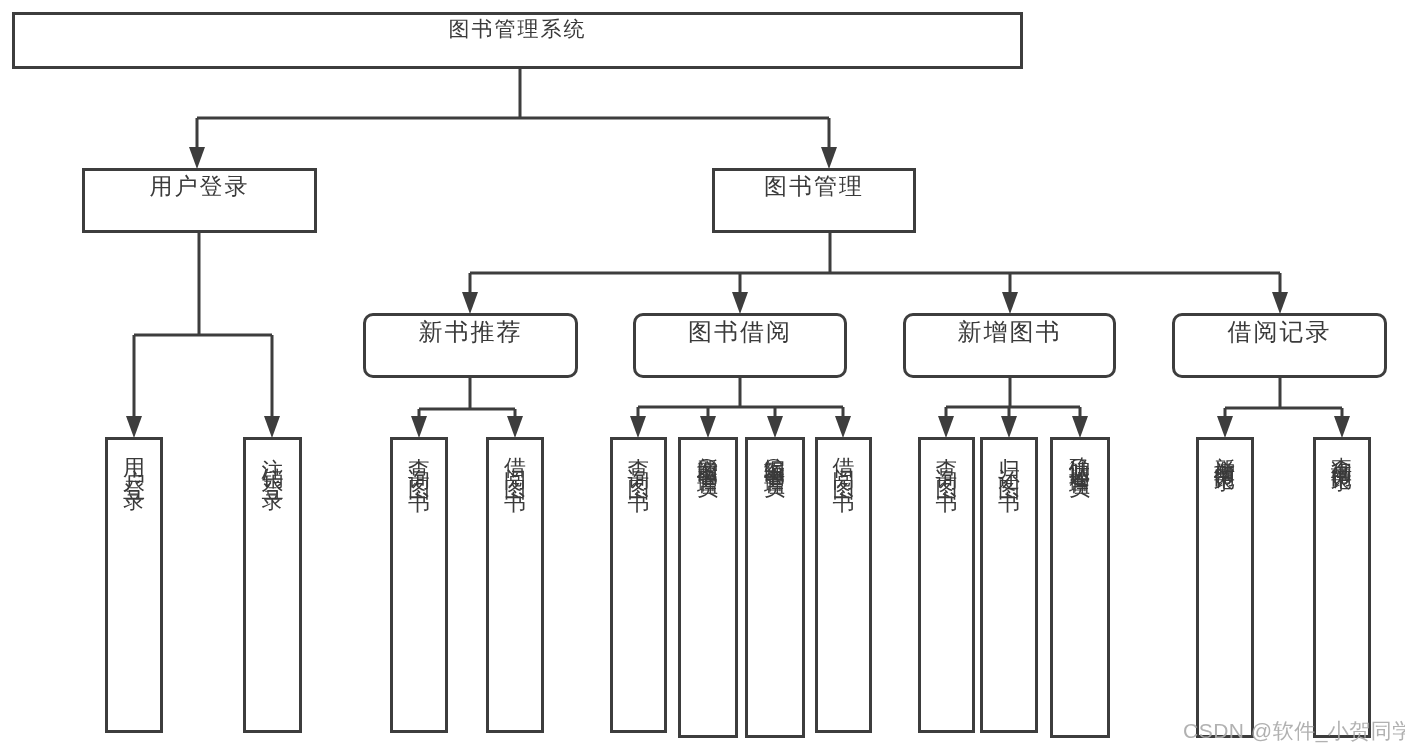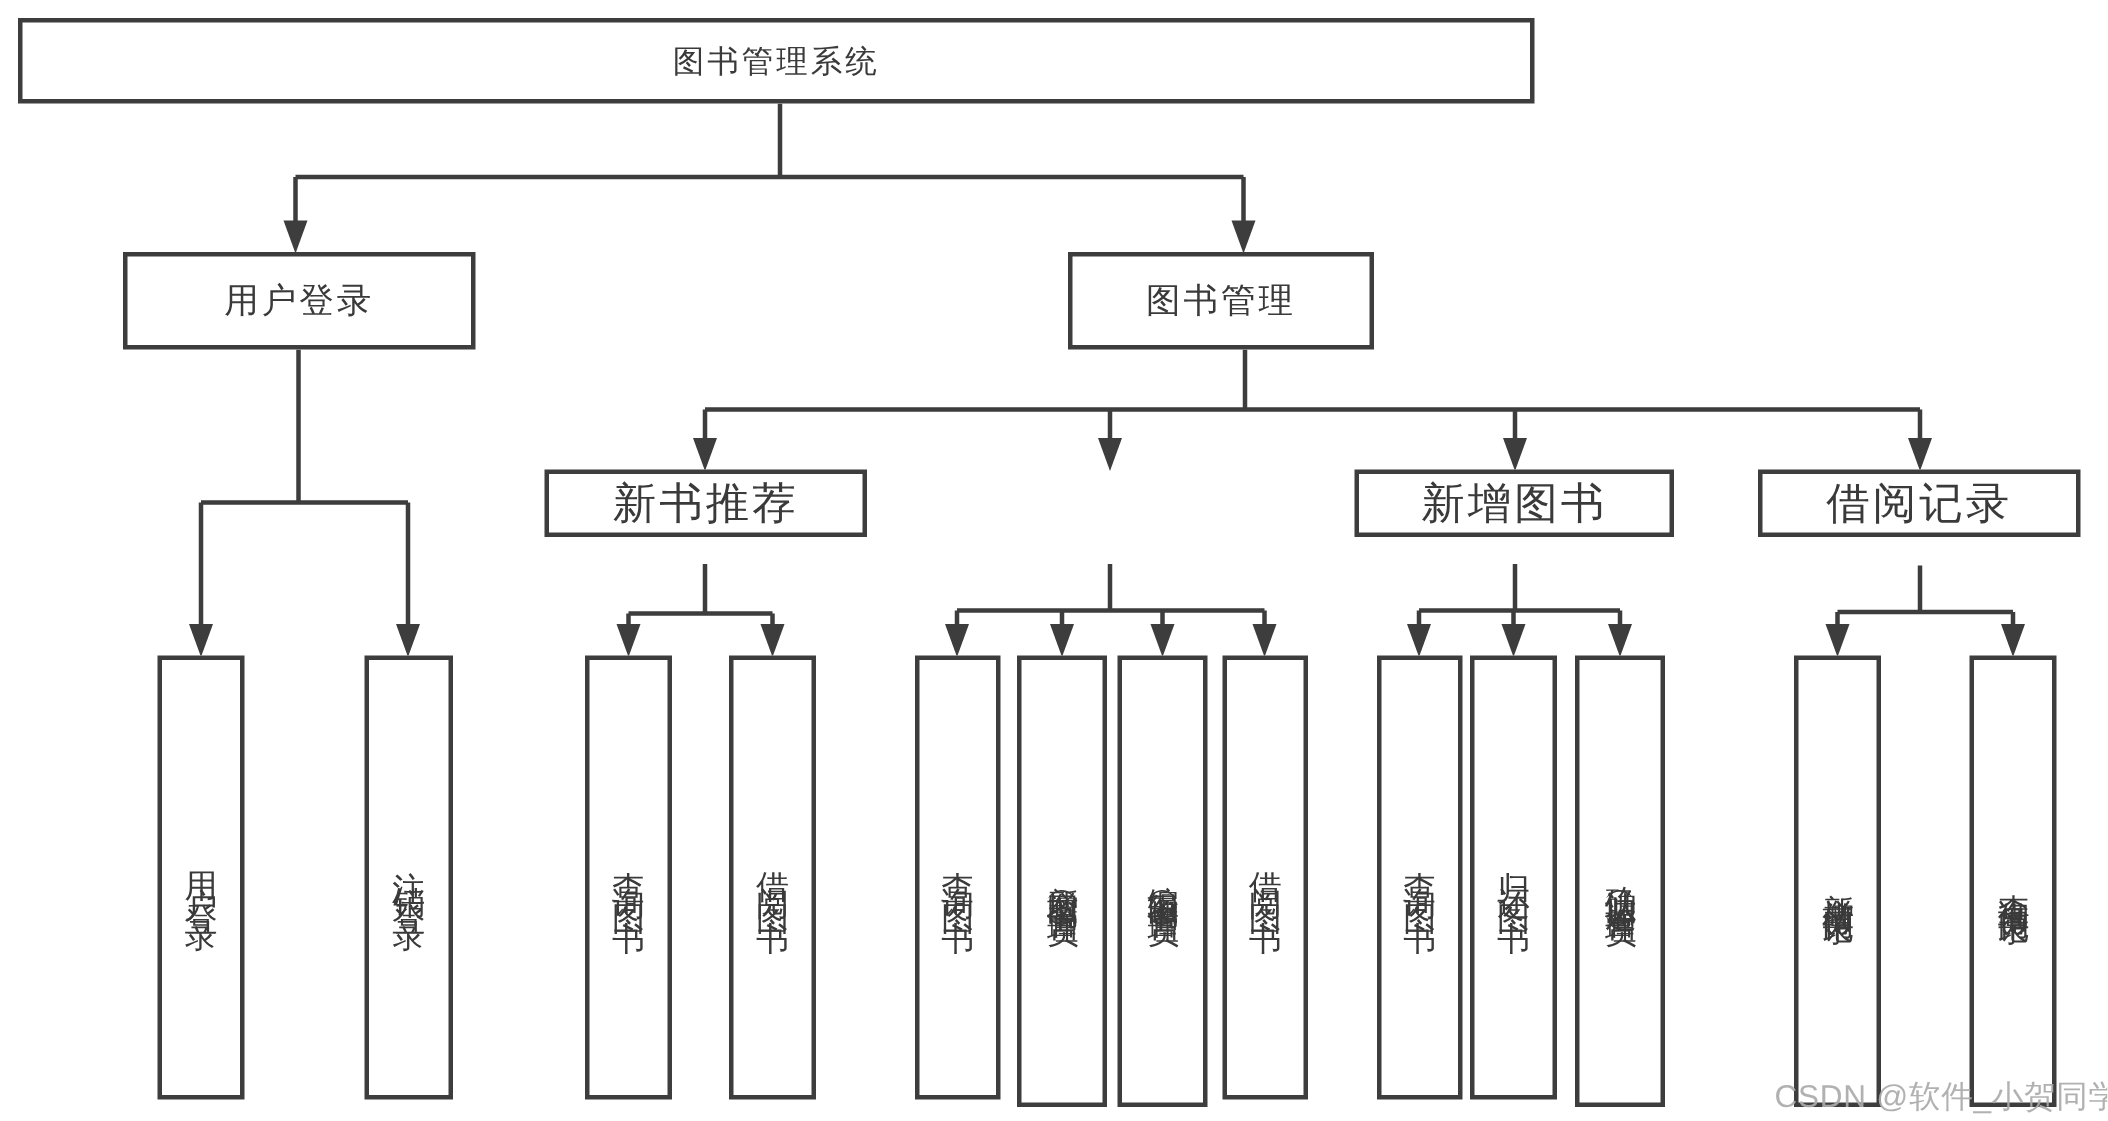--- a/index.html
+++ b/index.html
@@ -7,29 +7,29 @@
     position:relative;
     width:1405px;height:747px;
     background:#ffffff;
     font-family:"Liberation Sans","DejaVu Sans",sans-serif;
     overflow:hidden;
   }
   .lines{position:absolute;left:0;top:0;z-index:1;}
   .node{
     position:absolute;box-sizing:border-box;
     background:#ffffff;border:3px solid #3d3d3d;
-    display:flex;align-items:center;justify-content:center;
+    display:flex;align-items:flex-start;justify-content:center;
     color:#3a3a3a;z-index:2;
     letter-spacing:2px;white-space:nowrap;
   }
   .n-root{left:12px;top:12px;width:1011px;height:57px;font-size:21px;}
   .n-l2{height:65px;top:168px;font-size:23px;}
   .n-user-login{left:82px;width:235px;}
   .n-book-mgmt{left:712px;width:204px;}
-  .n-l3{top:313px;height:45px;font-size:29px;}
+  .n-l3{top:313px;height:65px;font-size:24px;border-radius:10px;}
   .n-new-book{left:363px;width:215px;}
   .n-book-borrow{left:633px;width:214px;}
   .n-current-borrow{left:903px;width:213px;}
   .n-borrow-records{left:1172px;width:215px;}
   .leaf{top:437px;height:296px;font-size:22px;}
   .leaf .vtext{
     writing-mode:vertical-rl;text-orientation:mixed;
     letter-spacing:11px;line-height:1;
   }
   .leaf.long{height:301px;}
@@ -105,20 +105,23 @@
   <div class="node n-l2 n-user-login">
     <span>用户登录</span>
   </div>
   <div class="node n-l2 n-book-mgmt">
     <span>图书管理</span>
   </div>
 
   <div class="node n-l3 n-new-book">
     <span>新书推荐</span>
   </div>
+  <div class="node n-l3 n-book-borrow">
+    <span>图书借阅</span>
+  </div>
   <div class="node n-l3 n-current-borrow">
     <span>新增图书</span>
   </div>
   <div class="node n-l3 n-borrow-records">
     <span>借阅记录</span>
   </div>
 
   <div class="node leaf lf-user-login">
     <span class="vtext">用户登录</span>
   </div>

